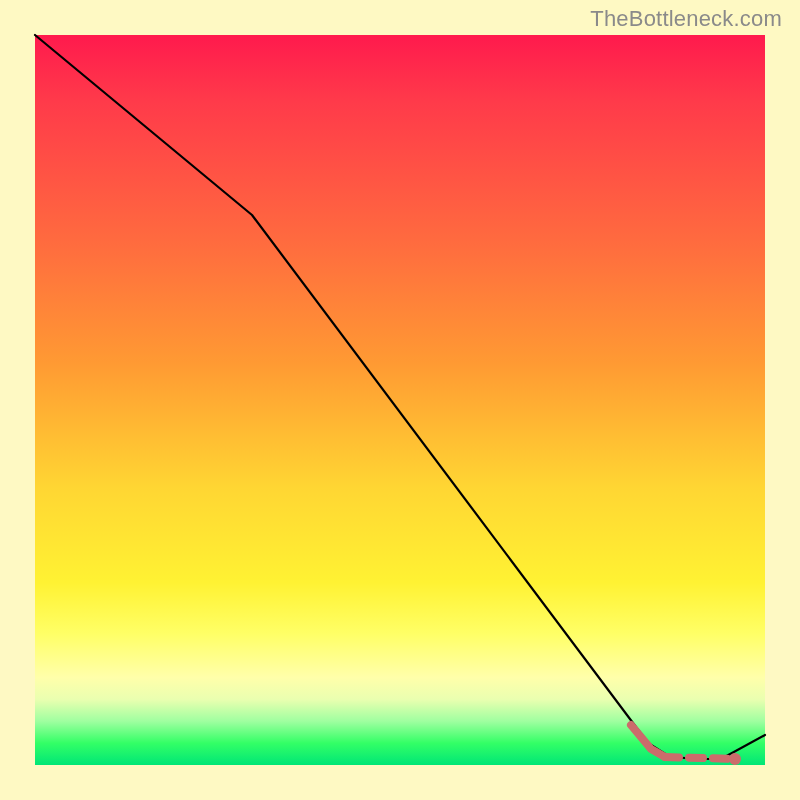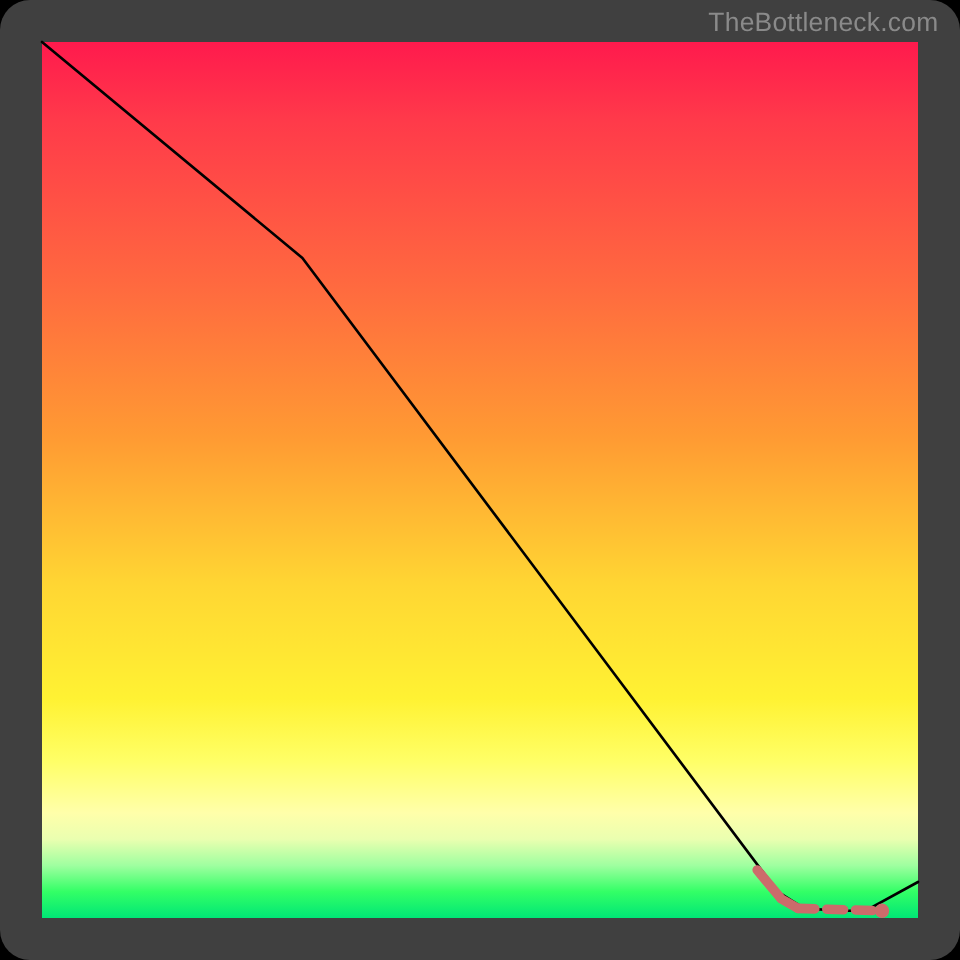--- a/index.html
+++ b/index.html
@@ -7,22 +7,21 @@
     padding: 0;
     width: 800px;
     height: 800px;
     background: #000;
     overflow: hidden;
   }
   .frame {
     position: relative;
     width: 800px;
     height: 800px;
-    background: #404040;
-    border-radius: 25px;
+    background: #fef9c3;
   }
   .watermark {
     position: absolute;
     top: 6px;
     right: 18px;
     font-family: Arial, Helvetica, sans-serif;
     font-size: 22px;
     color: #8a8a8a;
     letter-spacing: 0.2px;
     user-select: none;

